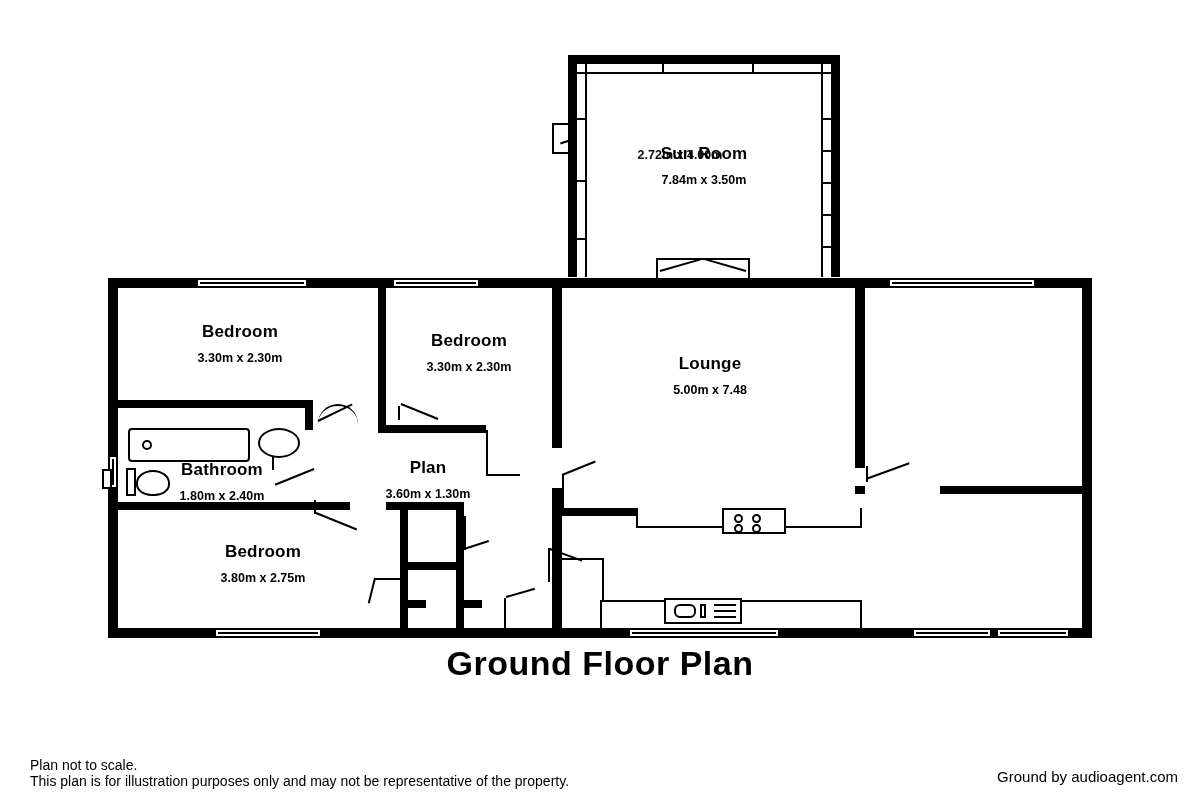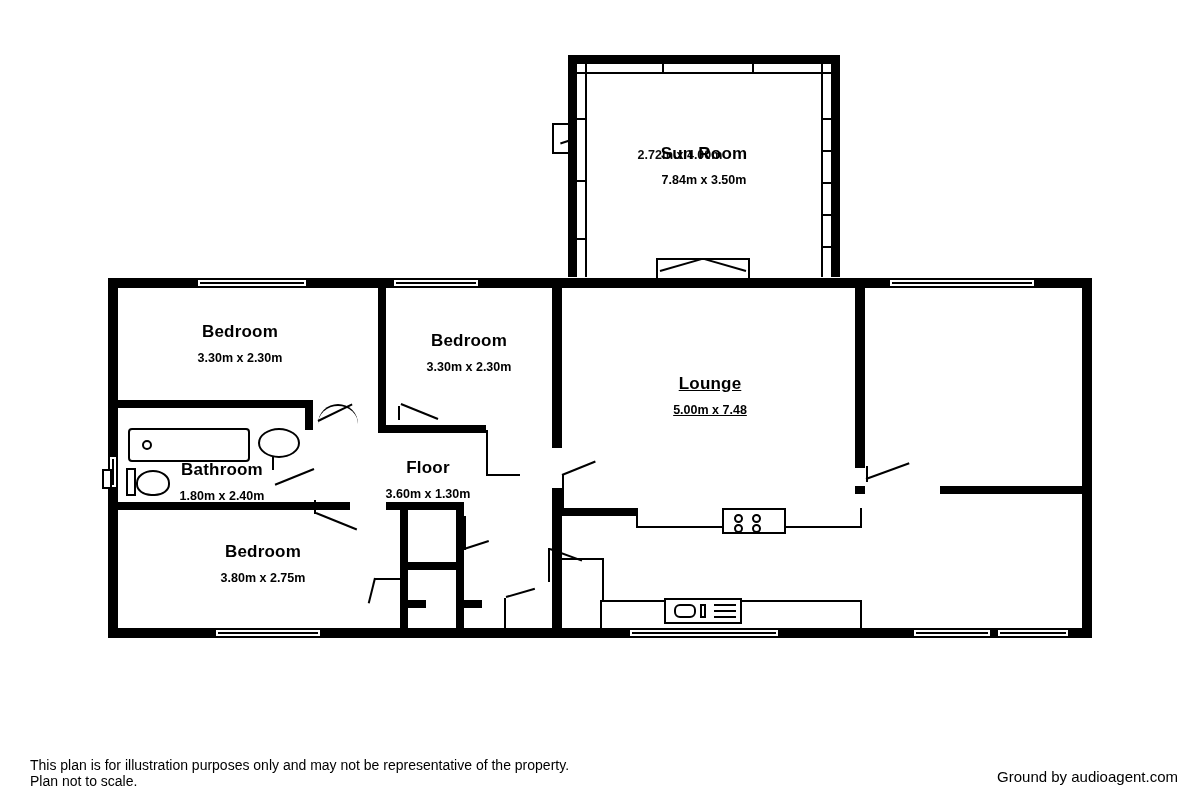--- a/index.html
+++ b/index.html
@@ -254,41 +254,42 @@
   <div class="room-label" style="left:240px; top:322px;">
     <div class="room-name">Bedroom</div>
     <div class="room-dim">3.30m x 2.30m</div>
   </div>
 
   <div class="room-label" style="left:469px; top:331px;">
     <div class="room-name">Bedroom</div>
     <div class="room-dim">3.30m x 2.30m</div>
   </div>
 
-  <div class="room-label" style="left:710px; top:374px;text-decoration:underline;">
+  <div class="room-label" style="left:710px; top:354px;">
     <div class="room-name">Lounge</div>
     <div class="room-dim">5.00m x 7.48</div>
   </div>
 
 
   <div class="room-label" style="left:222px; top:460px;">
     <div class="room-name">Bathroom</div>
     <div class="room-dim">1.80m x 2.40m</div>
   </div>
 
   <div class="room-label" style="left:428px; top:458px;">
-    <div class="room-name">Floor</div>
+    <div class="room-name">Plan</div>
     <div class="room-dim">3.60m x 1.30m</div>
   </div>
 
   <div class="room-label" style="left:263px; top:542px;">
     <div class="room-name">Bedroom</div>
     <div class="room-dim">3.80m x 2.75m</div>
   </div>
 
 
+  <div id="title">Ground Floor Plan</div>
   <div id="disclaimer">
+    <div>Plan not to scale.</div>
     <div>This plan is for illustration purposes only and may not be representative of the property.</div>
-    <div>Plan not to scale.</div>
   </div>
   <div id="powered">Ground by audioagent.com</div>
 
 </div>
 
 </body></html>

